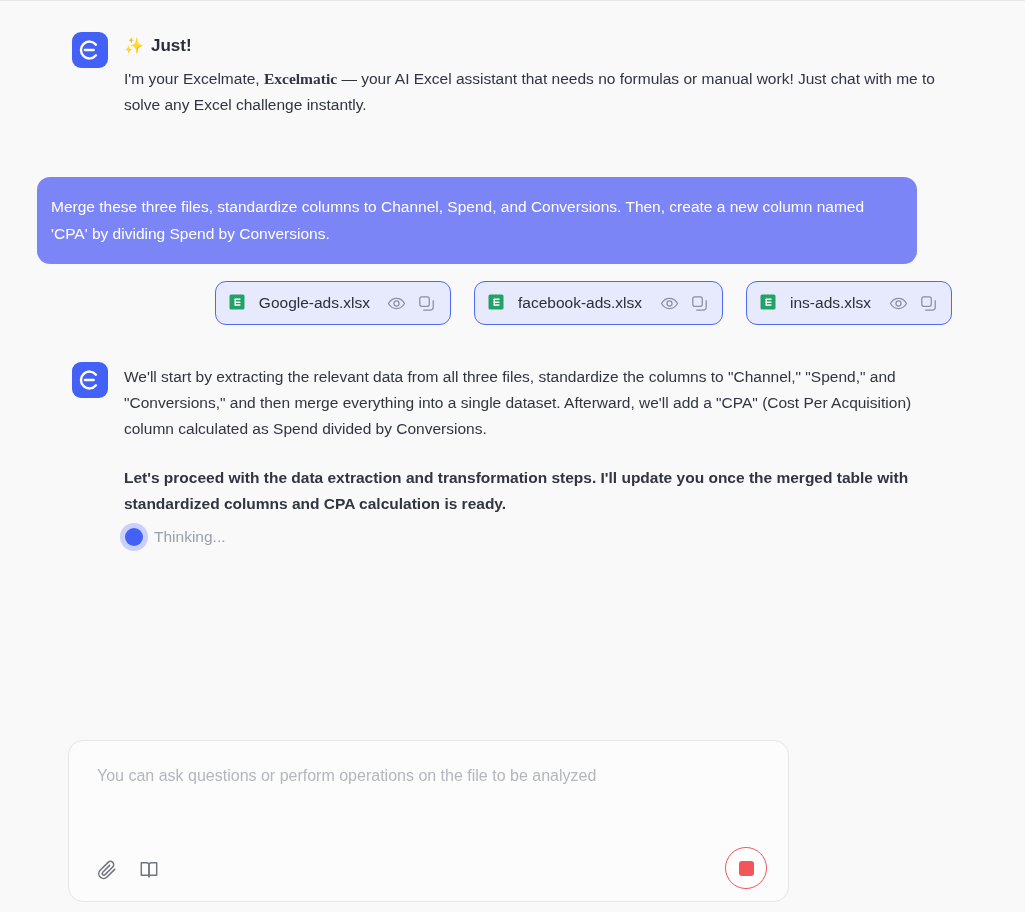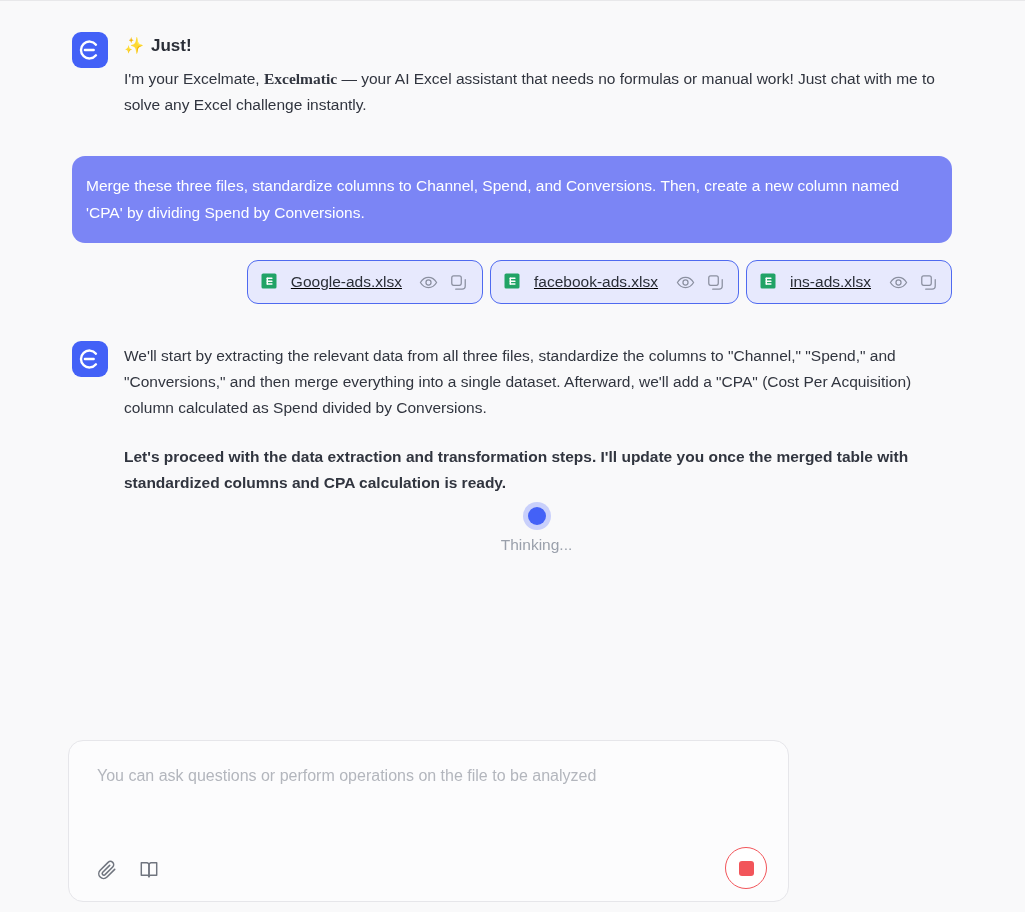--- a/index.html
+++ b/index.html
@@ -79,42 +79,41 @@
     line-height: 26px;
     color: #31353f;
     max-width: 828px;
   }
   .para b { font-weight: bold; font-family: Liberation Serif, serif; }
 
   
   .user-row {
     display: flex;
     justify-content: flex-start;
-    padding: 0 72px;
-    margin-top: 38px;
+    padding: 0 37px;
+    margin-top: 59px;
   }
   .user-bubble {
     width: 880px;
     background: #7b85f5;
     color: #ffffff;
     border-radius: 13px;
     padding: 16px 18px 17px 14px;
     font-size: 15.5px;
     line-height: 27px;
   }
 
   
   .chips-row {
     display: flex;
     justify-content: flex-end;
     align-items: center;
-    gap: 7px;
+    gap: 23px;
     padding: 0 73px 0 72px;
     margin-top: 17px;
-    text-decoration: underline;
   }
   .file-chip {
     display: flex;
     align-items: center;
     gap: 11px;
     background: #e7e9fd;
     border: 1.3px solid #4f6af0;
     border-radius: 11px;
     padding: 10px 13px 10px 12px;
     height: 44px;
@@ -145,21 +144,20 @@
   
   .reply-row { margin-top: 37px; }
   .reply-row .para + .para { margin-top: 23px; font-weight: bold; }
 
   .thinking {
     display: flex;
     align-items: center;
     gap: 6px;
     margin-top: 6px;
     margin-left: -4px;
-    flex-direction: column;
   }
   .think-dot {
     position: relative;
     width: 28px; height: 28px;
     flex: 0 0 auto;
     border-radius: 50%;
     background: #c9d0fb;
     display: flex;
     align-items: center;
     justify-content: center;

